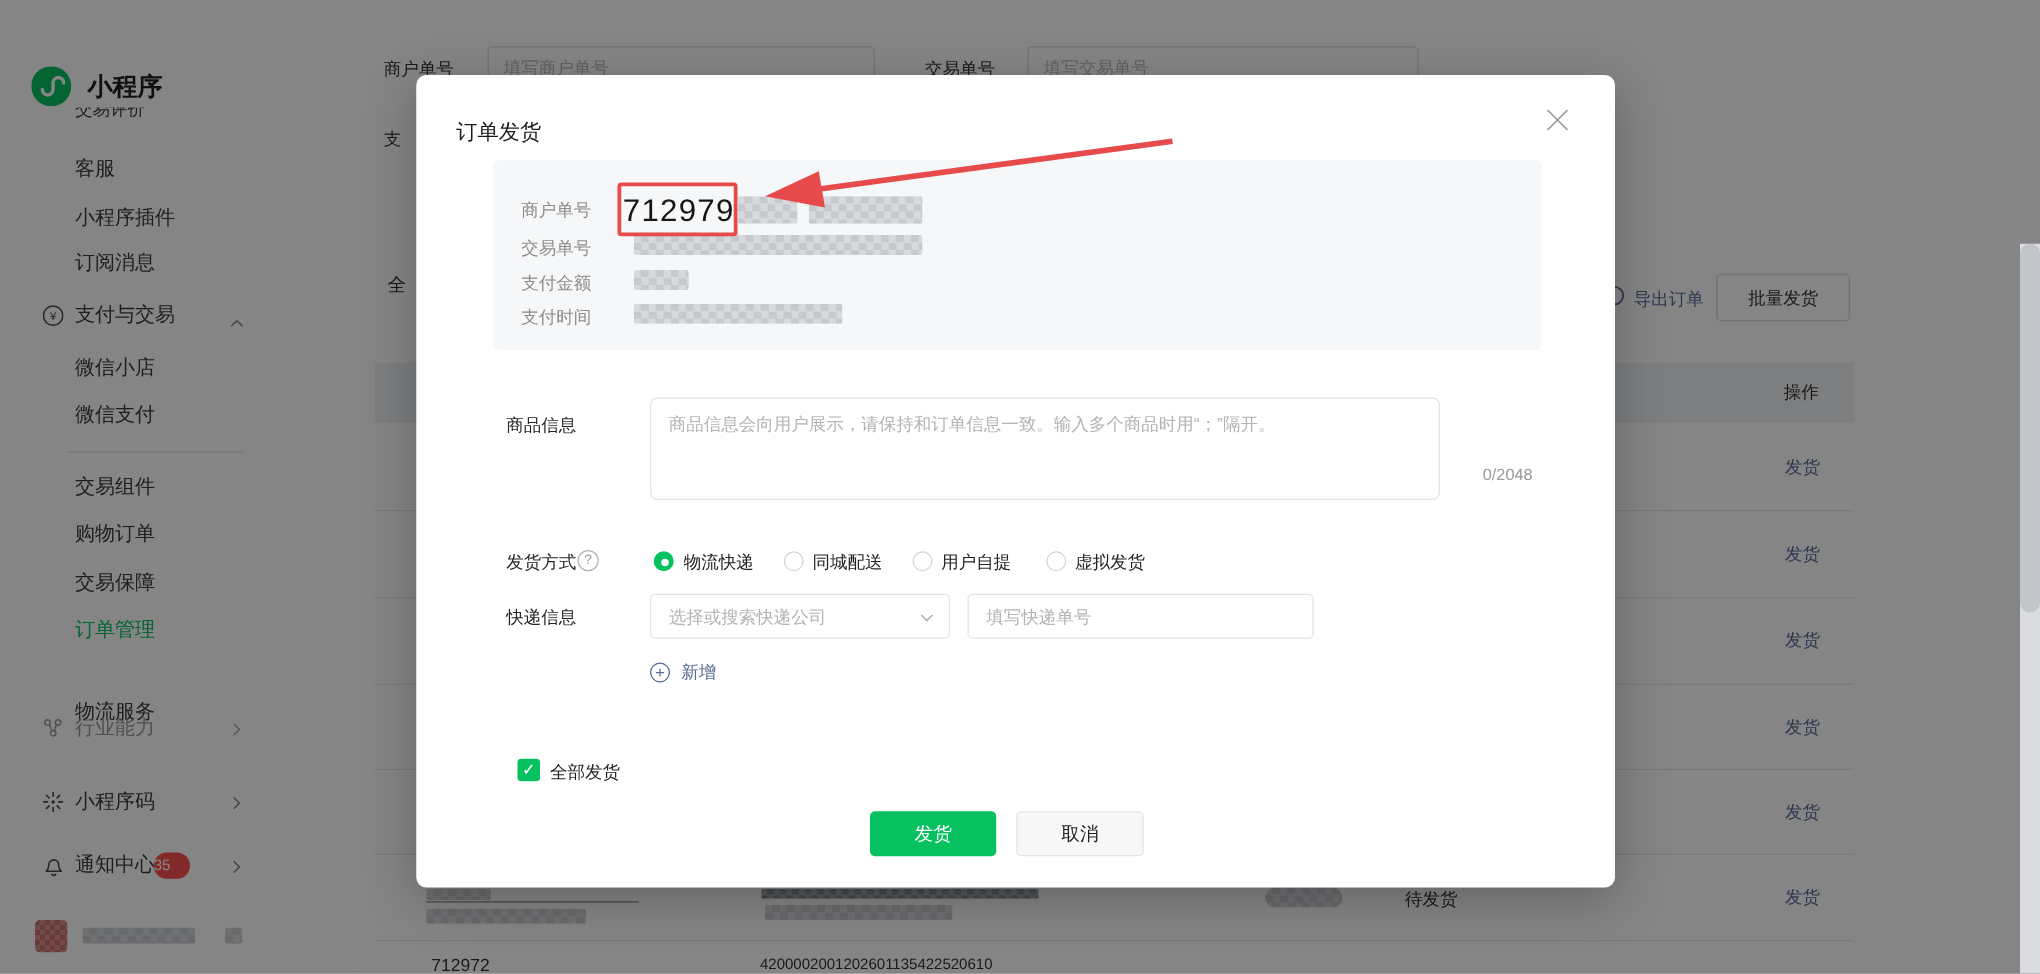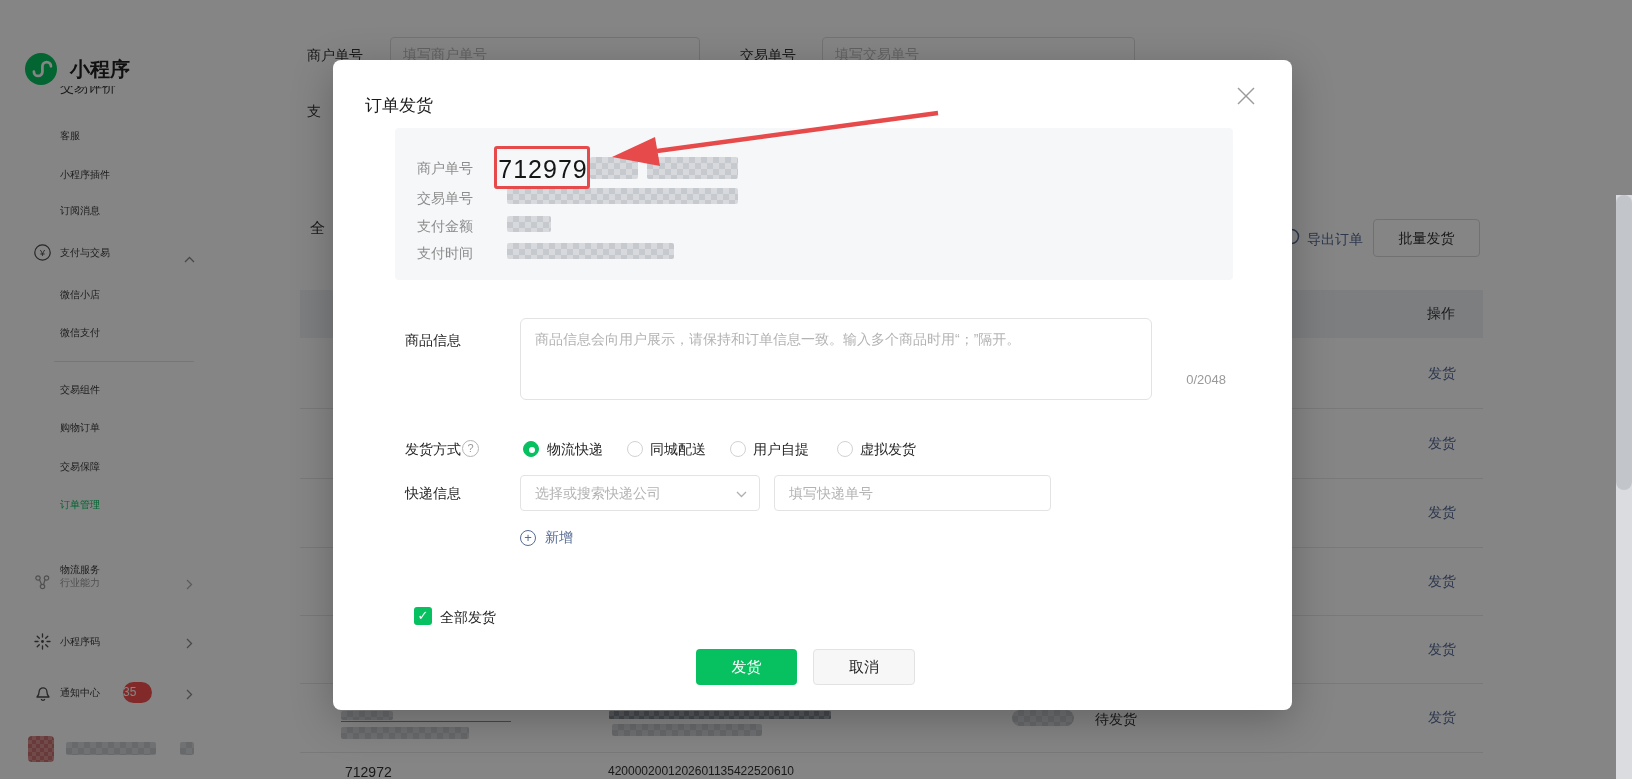--- a/index.html
+++ b/index.html
@@ -4,21 +4,21 @@
 <style>
   * { margin:0; padding:0; box-sizing:border-box; }
   html,body { background:#222; }
   #app { position:relative; width:1632px; height:779px; overflow:hidden; background:#fff;
          font-family:"Liberation Sans", sans-serif; }
   .abs { position:absolute; }
 
   
   .sidebar { position:absolute; left:0; top:0; width:283px; height:779px; background:#fff; z-index:1; }
   .logo-title { position:absolute; left:70px; top:56px; font-size:20px; font-weight:bold; color:#202020; }
-  .nav-label { position:absolute; left:60px; font-size:10px; color:#3a3a3a; line-height:20px; white-space:nowrap; cursor:pointer; }
+  .nav-label { position:absolute; left:60px; font-size:16px; color:#3a3a3a; line-height:20px; white-space:nowrap; cursor:pointer; }
   .nav-label.active { color:#07c160; }
   .nav-label.dim { color:#9a9a9a; }
   .nav-icon { position:absolute; left:34px; }
   .side-divider { position:absolute; left:54px; top:361px; width:140px; height:1px; background:#e5e5e5; }
   .chev { position:absolute; }
   .badge { position:absolute; left:123px; top:682px; width:29px; height:21px; border-radius:11px; background:#fa5151;
            color:#fff; font-size:12px; text-align:left; line-height:21px; }
   .clipwrap { position:absolute; left:60px; top:86px; height:15px; overflow:hidden; }
   .clipwrap span { display:block; margin-top:-7px; font-size:14px; color:#3a3a3a; }
 
@@ -222,21 +222,21 @@
     <span class="ship-link" style="top:573px">发货</span>
     <span class="ship-link" style="top:641px">发货</span>
     <span class="ship-link" style="top:709px">发货</span>
 
     <div class="abs pxblur" style="left:58px;top:711px;width:52px;height:9px"></div>
     <div class="abs" style="left:58px;top:721px;width:170px;height:1px;background:#8a8a8a"></div>
     <div class="abs pxblur" style="left:58px;top:727px;width:128px;height:12px"></div>
     <div class="abs pxdark" style="left:326px;top:711px;width:222px;height:8px"></div>
     <div class="abs pxblur" style="left:329px;top:724px;width:150px;height:12px"></div>
     <div class="abs pxblur" style="left:729px;top:710px;width:62px;height:16px;border-radius:8px"></div>
-    <div class="abs" style="left:812px;top:711px;font-size:14px;color:#333">待发货</div>
+    <div class="abs" style="left:841px;top:711px;font-size:14px;color:#333">待发货</div>
 
     <div class="abs" style="left:62px;top:764px;font-size:14px;color:#333">712972</div>
     <div class="abs" style="left:325px;top:764px;font-size:12px;color:#333">4200002001202601135422520610</div>
   </div>
 
   <div class="overlay"></div>
   <div class="sb-track">
       <div class="sb-thumb"></div>
     </div>
 

